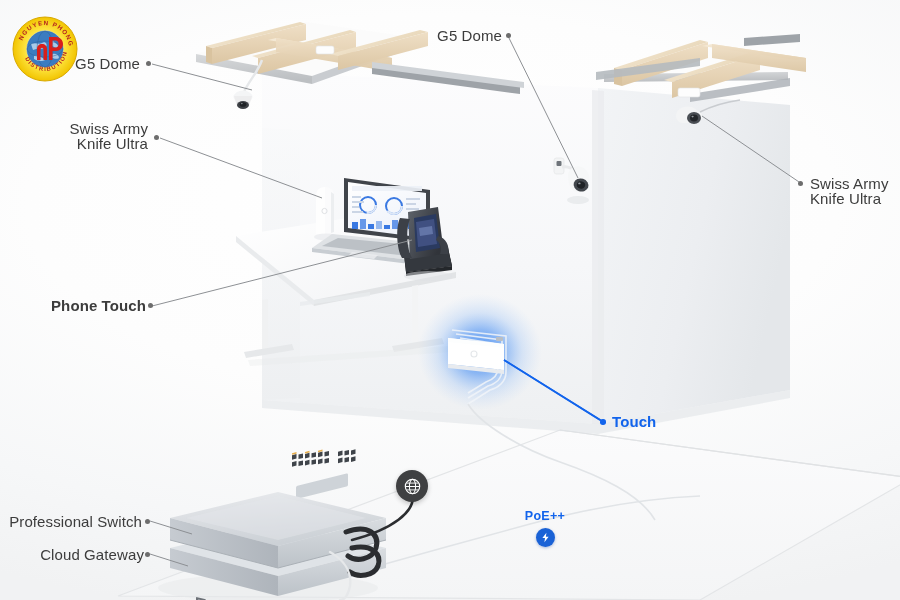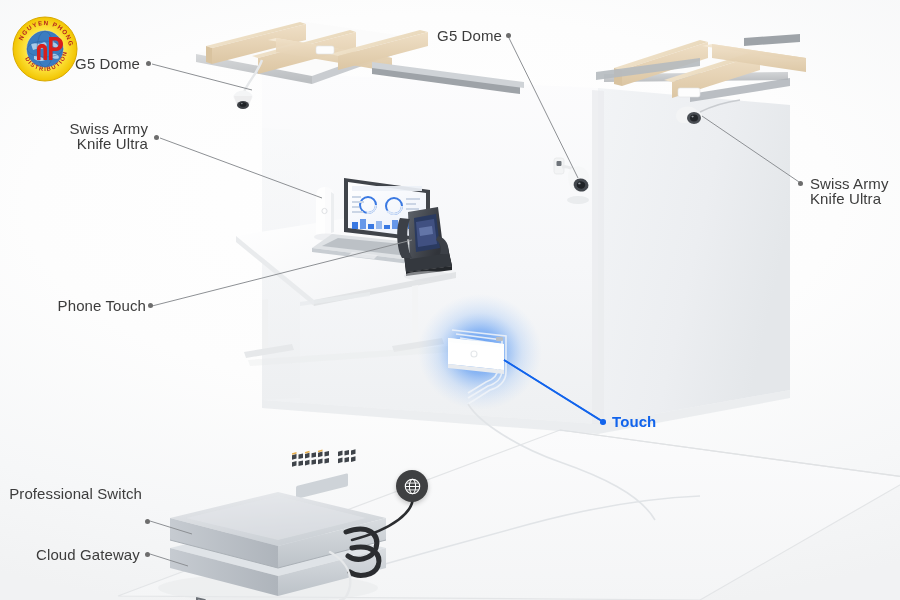--- a/index.html
+++ b/index.html
@@ -474,43 +474,51 @@
     </svg>
   </div>
 
   <div class="callout end" style="left:28px; top:56px; width:112px;">G5 Dome</div>
   <div class="dot" style="left:146px; top:61px;"></div>
 
   <div class="callout end" style="left:20px; top:121px; width:128px;">Swiss Army
 Knife Ultra</div>
   <div class="dot" style="left:154px; top:135px;"></div>
 
-  <div class="callout end" style="left:20px; top:298px; width:126px;">Phone Touch</div>
+  <div class="callout end" style="left:20px; top:298px; width:126px;font-weight:bold;">Phone Touch</div>
   <div class="dot" style="left:148px; top:303px;"></div>
 
   <div class="callout end" style="left:386px; top:28px; width:116px;">G5 Dome</div>
   <div class="dot" style="left:506px; top:33px;"></div>
 
   <div class="callout right" style="left:810px; top:176px; width:120px;">Swiss Army
 Knife Ultra</div>
   <div class="dot" style="left:798px; top:181px;"></div>
 
   <div class="callout right accent" style="left:612px; top:414px; width:70px;">Touch</div>
   <div class="dot accent" style="left:600px; top:419px;"></div>
 
-  <div class="callout end" style="left:2px; top:486px; width:140px;">Professional Switch</div>
+  <div class="callout end" style="left:2px; top:514px; width:140px;">Professional Switch</div>
   <div class="dot" style="left:145px; top:519px;"></div>
 
-  <div class="callout end" style="left:18px; top:547px; width:140px;text-align:center;">Cloud Gateway</div>
+  <div class="callout end" style="left:4px; top:547px; width:140px;">Cloud Gateway</div>
   <div class="dot" style="left:145px; top:552px;"></div>
 
   <div class="wan-badge" style="left:396px; top:470px;">
     <svg width="17" height="17" viewBox="0 0 17 17" xmlns="http://www.w3.org/2000/svg">
       <circle cx="8.5" cy="8.5" r="7.2" fill="none" stroke="#ffffff" stroke-width="1.15"></circle>
       <ellipse cx="8.5" cy="8.5" rx="3.1" ry="7.2" fill="none" stroke="#ffffff" stroke-width="1.05"></ellipse>
       <line x1="1.3" y1="8.5" x2="15.7" y2="8.5" stroke="#ffffff" stroke-width="1.05"></line>
       <line x1="2.6" y1="5.1" x2="14.4" y2="5.1" stroke="#ffffff" stroke-width=".9"></line>
       <line x1="2.6" y1="11.9" x2="14.4" y2="11.9" stroke="#ffffff" stroke-width=".9"></line>
     </svg>
   </div>
 
+  <div class="poe-wrap" style="left:508px; top:509px; width:74px;">
+    <div class="poe-text">PoE++</div>
+    <div class="poe-badge">
+      <svg width="11" height="11" viewBox="0 0 11 11" xmlns="http://www.w3.org/2000/svg">
+        <path d="M 6.4 0.8 L 2.4 6.1 L 5.0 6.1 L 4.4 10.2 L 8.6 4.7 L 5.9 4.7 Z" fill="#ffffff"></path>
+      </svg>
+    </div>
+  </div>
 
 </div>
 
 </body></html>

